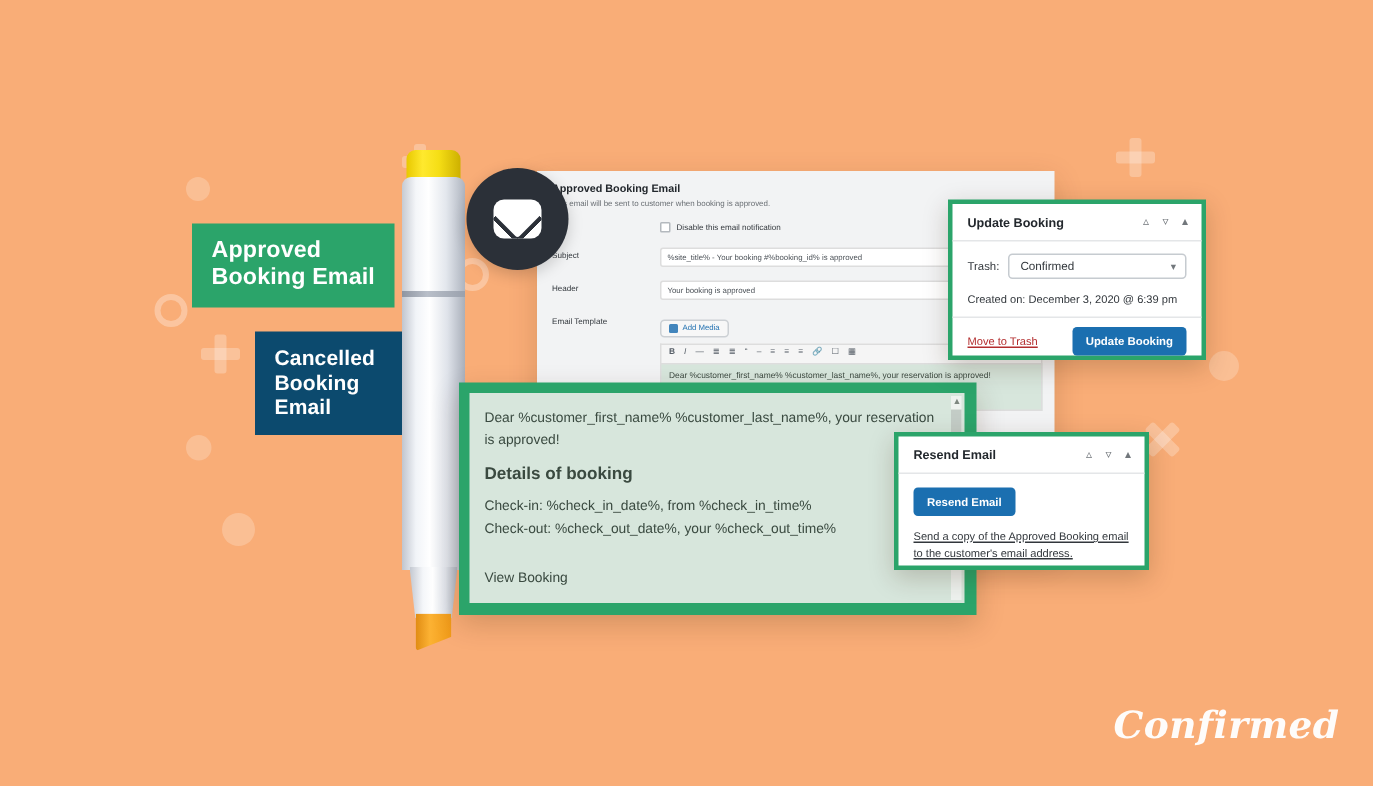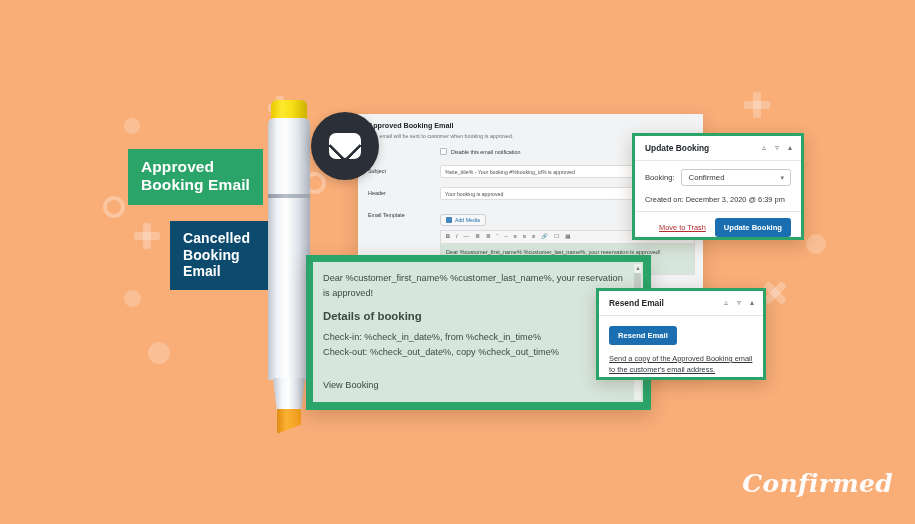--- a/index.html
+++ b/index.html
@@ -173,21 +173,21 @@
   .mb-status-label { font-size: 7.6px; color: #32373c; }
   .mb-select {
     flex: 1; border: 1px solid #c6cbd0; border-radius: 3px; background: #fff;
     height: 17px; display: flex; align-items: center; justify-content: space-between;
     padding: 0 6px 0 7px; font-size: 7.8px; color: #32373c;
   }
   .mb-select .chev { font-size: 7px; color: #72777c; }
   .mb-created { font-size: 7.4px; color: #32373c; margin-top: 9px; }
   .mb-foot {
     margin-top: auto; display: flex; align-items: center; justify-content: space-between;
-    padding: 6px 10px 8px 24px; border-top: 1px solid #e4e6e8;
+    padding: 6px 10px 8px 10px; border-top: 1px solid #e4e6e8;
   }
   .mb-trash { font-size: 7.4px; color: #b32d2e; text-decoration: underline; }
   .btn-primary {
     background: #1b6fb0; color: #fff; font-size: 7.6px; font-weight: bold;
     border-radius: 3px; padding: 5px 9px; display: inline-block;
   }
   .mb-desc { font-size: 7.4px; color: #32373c; line-height: 1.5; margin-top: 8px; text-decoration: underline; }
 
   .mb-update { left: 632px; top: 133px; width: 172px; height: 107px; }
   .mb-resend { left: 596px; top: 288px; width: 170px; height: 92px; }
@@ -279,42 +279,42 @@
 
   <div class="mail-badge">
     <div class="env"></div>
   </div>
 
   <div class="preview-frame">
     <div class="preview-body">
       <div class="pv-lead">Dear %customer_first_name% %customer_last_name%, your reservation is approved!</div>
       <div class="pv-h">Details of booking</div>
       <div class="pv-line">Check-in: %check_in_date%, from %check_in_time%</div>
-      <div class="pv-line">Check-out: %check_out_date%, copy %check_out_time%</div>
+      <div class="pv-line">Check-out: %check_out_date%, your %check_out_time%</div>
       <a class="pv-link">View Booking</a>
       <div class="pv-scroll">
         <div class="arw">▲</div>
         <div class="thumb" style="top:9px;"></div>
       </div>
     </div>
   </div>
 
   <div class="metabox mb-update">
     <div class="metabox-inner">
       <div class="mb-head">
         <div class="mb-title">Update Booking</div>
         <div class="mb-ctrls">
           <span>▵</span>
           <span>▿</span>
           <span>▴</span>
         </div>
       </div>
       <div class="mb-body">
         <div class="mb-status-row">
-          <div class="mb-status-label">Booking:</div>
+          <div class="mb-status-label">Trash:</div>
           <div class="mb-select">
             <span>Confirmed</span>
             <span class="chev">▾</span>
           </div>
         </div>
         <div class="mb-created">Created on: December 3, 2020 @ 6:39 pm</div>
       </div>
       <div class="mb-foot">
         <a class="mb-trash">Move to Trash</a>
         <span class="btn-primary">Update Booking</span>

